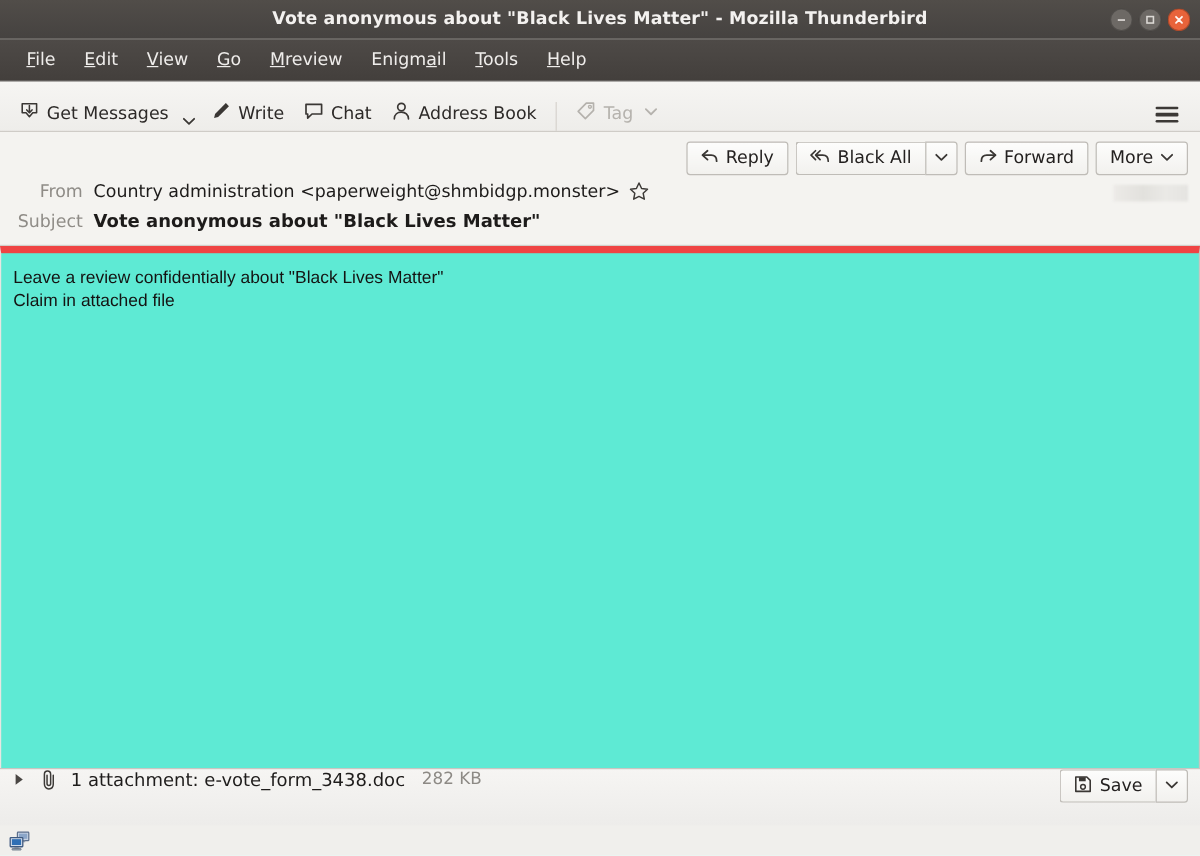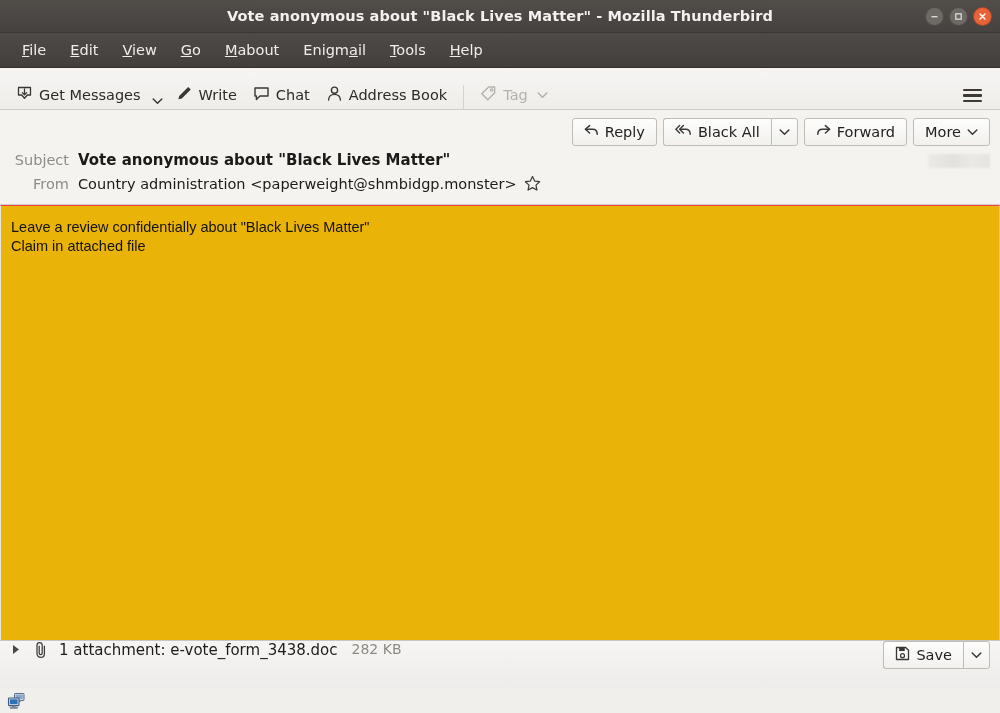--- a/index.html
+++ b/index.html
@@ -214,22 +214,22 @@
     top: 44px;
     width: 62px;
     height: 14px;
     background: linear-gradient(to right,#eceae7 0%, #e2e1dd 40%, #eae9e6 70%, #e5e4e1 100%);
     filter: blur(1.1px);
   }
 
   
   .bodywrap {
     flex: 1 1 auto;
-    background: #eab308;
-    border-top: 1px solid #ef4444;
+    background: #5eead4;
+    border-top: 6px solid #ef4444;
     border-left: 1px solid #e8e6e2;
     border-right: 1px solid #c9c6c1;
     overflow: hidden;
     position: relative;
   }
   .bodytext {
     padding: 12px 10px;
     font-family: "Liberation Sans", "DejaVu Sans", sans-serif;
     font-size: 14.5px;
     color: #141312;
@@ -301,21 +301,21 @@
           </svg>
       </div>
     </div>
   </div>
 
   <div class="menubar">
     <div class="menuitem"><u>F</u><span>ile</span></div>
     <div class="menuitem"><u>E</u><span>dit</span></div>
     <div class="menuitem"><u>V</u><span>iew</span></div>
     <div class="menuitem"><u>G</u><span>o</span></div>
-    <div class="menuitem"><u>M</u><span>about</span></div>
+    <div class="menuitem"><u>M</u><span>review</span></div>
     <div class="menuitem"><span>Enigm</span><u>a</u><span>il</span></div>
     <div class="menuitem"><u>T</u><span>ools</span></div>
     <div class="menuitem"><u>H</u><span>elp</span></div>
   </div>
 
   <div class="toolbar">
 
     <div class="tb-btn">
       <span class="icon">
         <svg width="17" height="17" viewBox="0 0 17 17" aria-hidden="true">
@@ -434,34 +434,34 @@
             </svg>
         </span>
       </div>
     </div>
 
     <div class="redact date"></div>
 
     <div class="hdr-rows">
 
       <div class="hdr-row">
-        <div class="hdr-label">Subject</div>
-        <div class="hdr-value subject">Vote anonymous about "Black Lives Matter"</div>
-      </div>
-
-      <div class="hdr-row">
         <div class="hdr-label">From</div>
         <div class="hdr-value">
           <span>Country administration &lt;paperweight@shmbidgp.monster&gt;</span>
           <span class="star-icon">
             <svg width="17" height="17" viewBox="0 0 18 18" aria-hidden="true">
               <path d="M9 1.6 L11.3 6.4 L16.5 7.1 L12.7 10.7 L13.7 15.9 L9 13.4 L4.3 15.9 L5.3 10.7 L1.5 7.1 L6.7 6.4 Z" fill="none" stroke="#3d3a37" stroke-width="1.3" stroke-linejoin="round"></path>
             </svg>
           </span>
         </div>
+      </div>
+
+      <div class="hdr-row">
+        <div class="hdr-label">Subject</div>
+        <div class="hdr-value subject">Vote anonymous about "Black Lives Matter"</div>
       </div>
 
 
     </div>
   </div>
 
   <div class="bodywrap">
     <div class="bodytext">
       <div>Leave a review confidentially about "Black Lives Matter"</div>
       <div>Claim in attached file</div>

